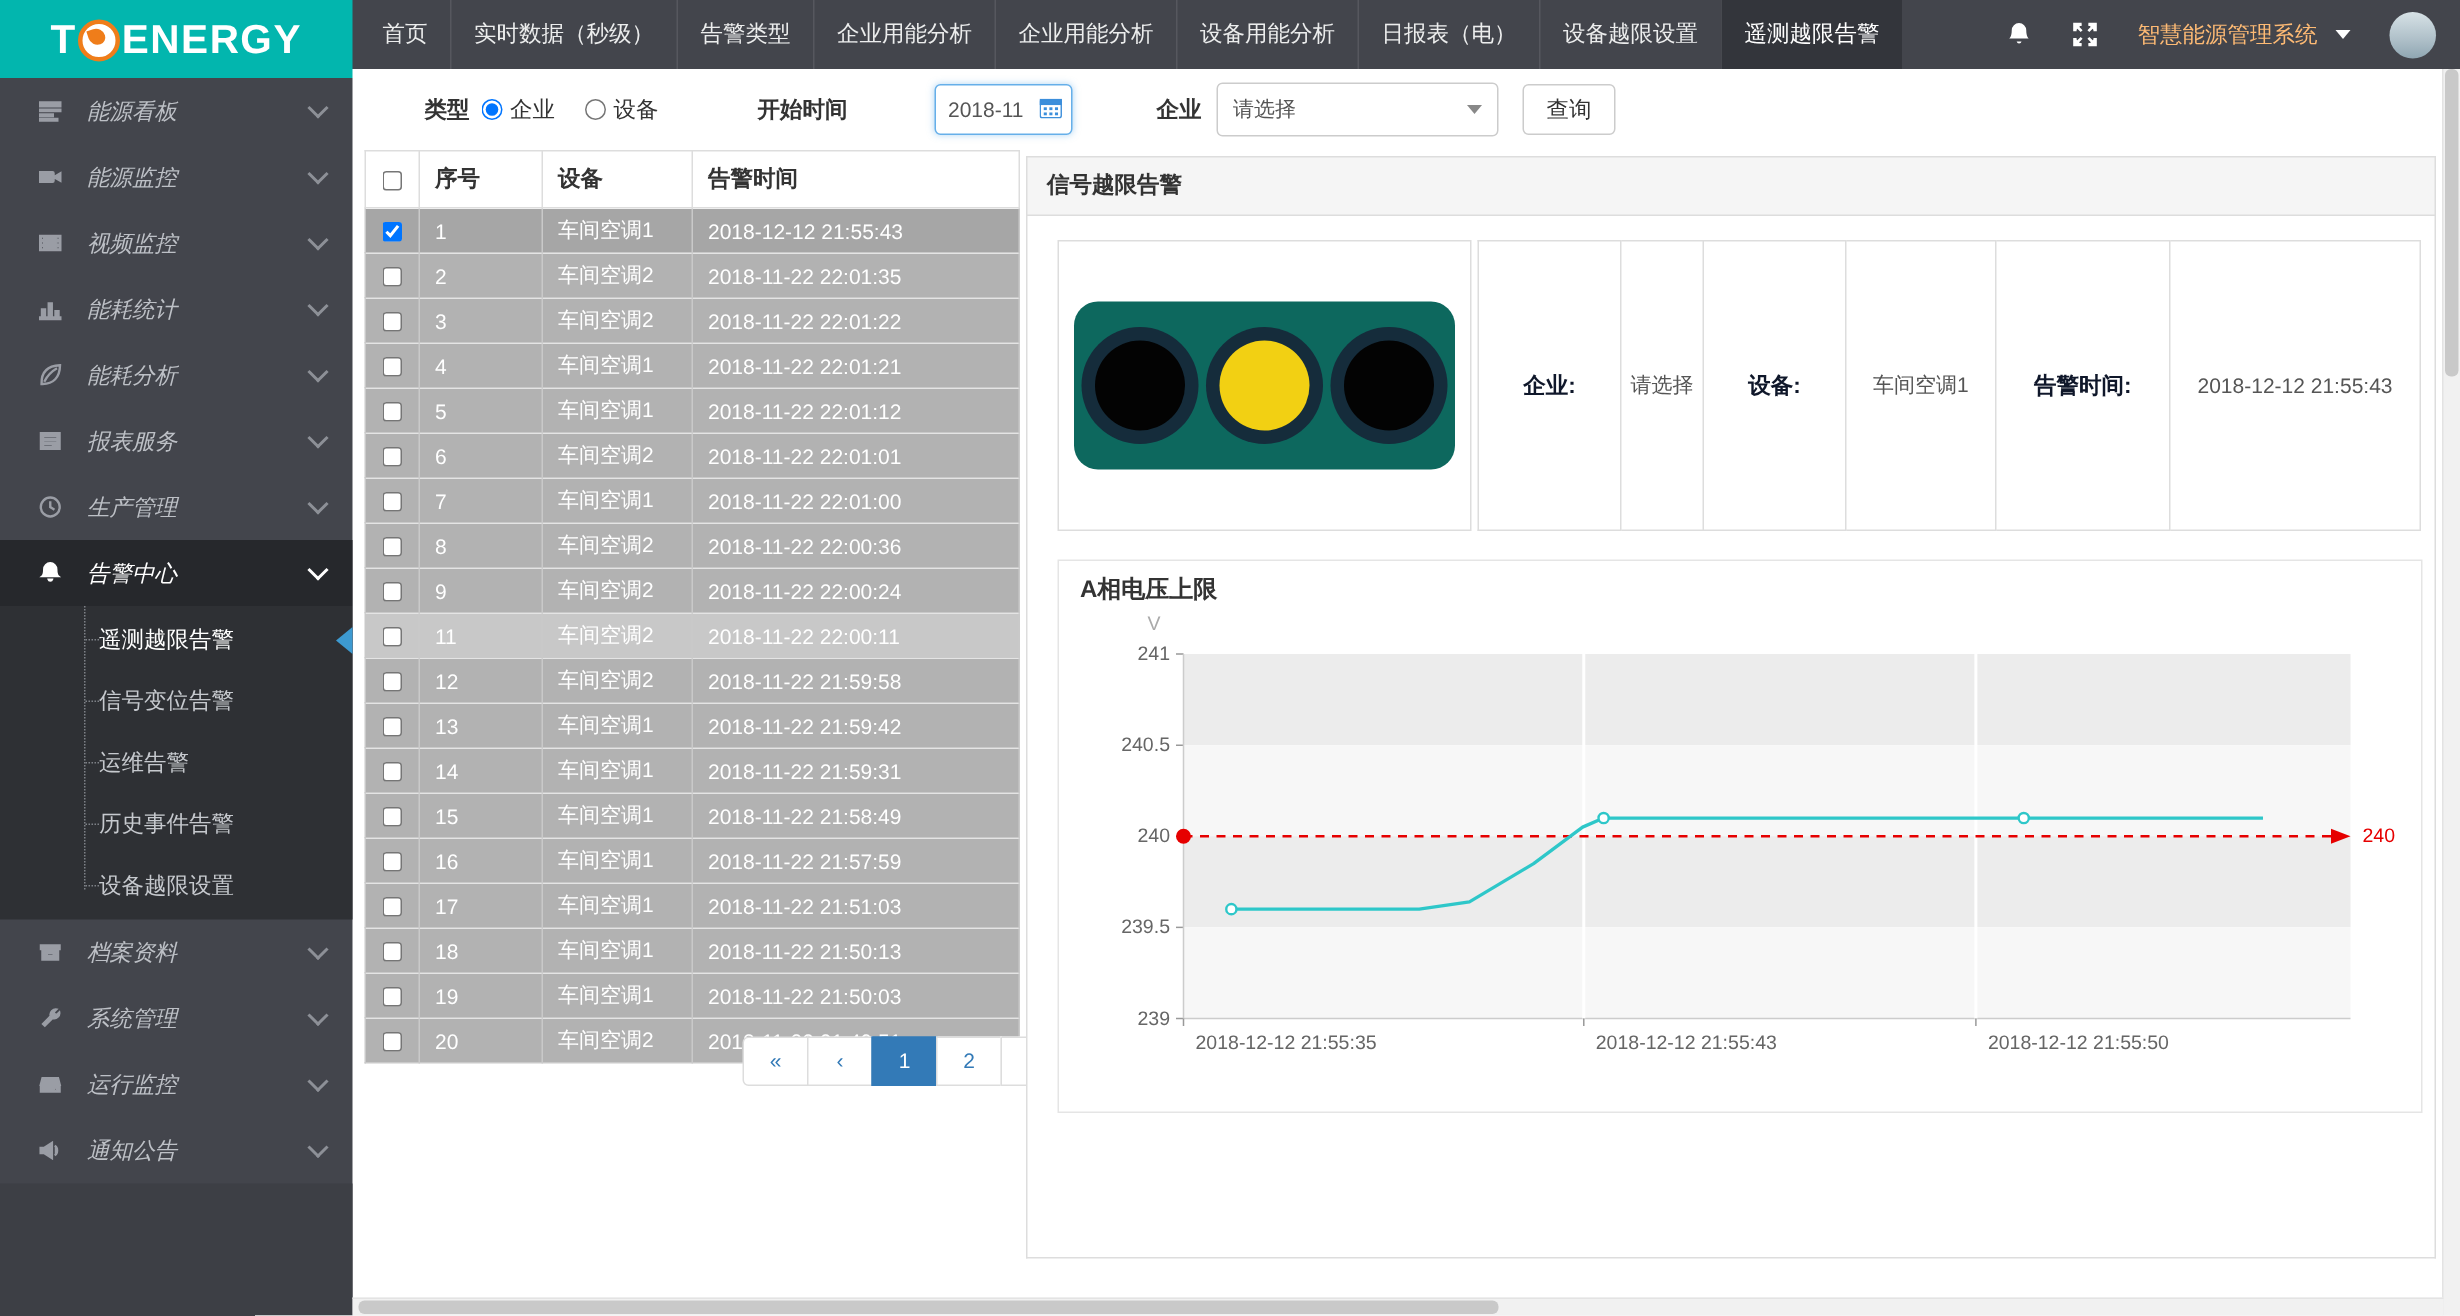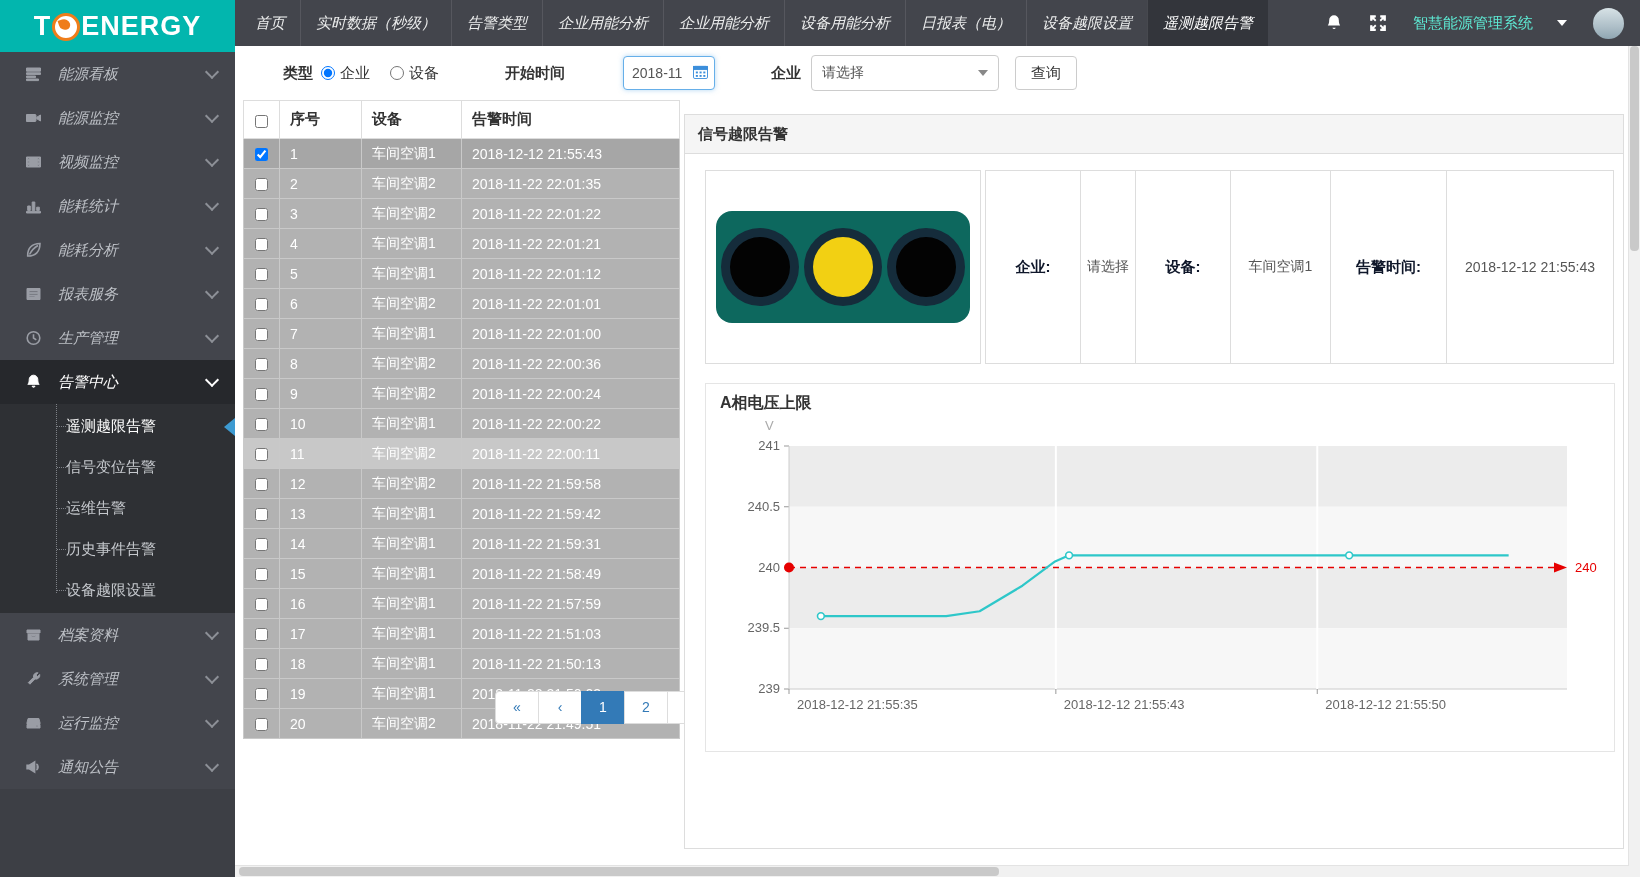--- a/index.html
+++ b/index.html
@@ -10,26 +10,26 @@
   .topbar{position:absolute;left:0;top:0;width:1640px;height:46px;background:#43454c;z-index:5;display:flex;}
   .logo{position:absolute;left:0;top:0;width:235px;height:52px;background:#02b6ae;z-index:6;
         display:flex;align-items:center;justify-content:center;color:#fff;font-weight:800;
         font-size:27px;letter-spacing:1px;}
   .logo .at{display:inline-block;width:22px;height:22px;border:3px solid #ef7d1a;border-radius:50%;
         background:#fff;margin:0 1px;position:relative;top:1px;}
   .logo .at .leaf{position:absolute;left:4px;top:3px;width:11px;height:11px;background:#ef7d1a;
         border-radius:0 60% 45% 60%;transform:rotate(-18deg);}
   .topnav{position:absolute;left:240px;top:0;height:46px;display:flex;}
   .nav-item{height:46px;line-height:46px;padding:0 15px;color:#eceded;font-size:15px;cursor:pointer;
-        border-left:1px solid rgba(255,255,255,0.10);white-space:nowrap;font-style:italic;}
+        border-left:1px solid rgba(255,255,255,0.10);white-space:nowrap;}
   .nav-item:first-child{border-left:none;}
   .nav-item.active{background:#33353b;color:#fff;}
   .topbar-right{position:absolute;right:16px;top:0;height:46px;display:flex;align-items:center;gap:26px;color:#fff;}
   .tb-icon{width:18px;height:18px;fill:#fff;stroke:#fff;cursor:pointer;}
-  .sysname{font-size:15px;color:#5eead4;display:flex;align-items:center;gap:24px;cursor:pointer;}
+  .sysname{font-size:15px;color:#fdba74;display:flex;align-items:center;gap:12px;cursor:pointer;}
   .caret{width:0;height:0;border-left:5px solid transparent;border-right:5px solid transparent;border-top:6px solid #fff;}
   .avatar{width:31px;height:31px;border-radius:50%;background:linear-gradient(180deg,#d7e2e6 0%,#aebfc8 60%,#8fa6b2 100%);}
 
   
   .sidebar{position:absolute;left:0;top:52px;width:235px;height:825px;background:#43454c;z-index:4;}
   .side-item{height:44px;display:flex;align-items:center;padding:0 18px 0 24px;color:#bdc0c6;font-size:15px;cursor:pointer;position:relative;font-style:italic;}
   .side-item .s-icon{width:19px;height:16px;margin-right:15px;fill:#9a9da5;stroke:#9a9da5;flex:0 0 19px;}
   .side-item .lbl{flex:1;}
   .chev{width:8px;height:8px;border-right:2px solid #8d9097;border-bottom:2px solid #8d9097;transform:rotate(45deg);margin-top:-4px;}
   .side-item.active{background:#26282c;color:#fff;}
@@ -73,21 +73,21 @@
   table.alarm input[type=checkbox]{width:13px;height:13px;margin:0;vertical-align:middle;}
 
   .pagination{position:absolute;left:260px;top:645px;display:flex;}
   .page-btn{min-width:20px;height:31px;line-height:31px;padding:0 11px;border:1px solid #ddd;margin-left:-1px;
         background:#fff;color:#337ab7;font-size:14px;text-align:center;cursor:pointer;}
   .page-btn:first-child{border-radius:4px 0 0 4px;margin-left:0;}
   .page-btn:last-child{border-radius:0 4px 4px 0;}
   .page-btn.active{background:#337ab7;border-color:#337ab7;color:#fff;}
 
   
-  .right-panel{position:absolute;left:449px;top:68px;width:940px;}
+  .right-panel{position:absolute;left:449px;top:58px;width:940px;}
   .panel-header{height:38px;line-height:38px;background:#f5f5f5;border:1px solid #ddd;padding-left:13px;
         font-size:15px;font-weight:700;color:#333;}
   .panel-body{position:relative;border:1px solid #ddd;border-top:none;height:694px;background:#fff;}
 
   .light-card{position:absolute;left:20px;top:16px;width:274px;height:192px;border:1px solid #ddd;
         display:flex;align-items:center;justify-content:center;}
   .t-light{width:254px;height:112px;border-radius:16px;display:flex;align-items:center;justify-content:space-evenly;}
   .bulb{width:78px;height:78px;border-radius:50%;display:flex;align-items:center;justify-content:center;}
   .bulb .core{width:60px;height:60px;border-radius:50%;}
 
@@ -355,26 +355,20 @@
               <td class="cb"><input type="checkbox" style=""></td>
               <td>8</td>
               <td>车间空调2</td>
               <td>2018-11-22 22:00:36</td>
             </tr>
             <tr class="">
               <td class="cb"><input type="checkbox" style=""></td>
               <td>9</td>
               <td>车间空调2</td>
               <td>2018-11-22 22:00:24</td>
-            </tr>
-            <tr class="">
-              <td class="cb"><input type="checkbox" style=""></td>
-              <td>10</td>
-              <td>车间空调1</td>
-              <td>2018-11-22 22:00:22</td>
             </tr>
             <tr class=" light">
               <td class="cb"><input type="checkbox" style=""></td>
               <td>11</td>
               <td>车间空调2</td>
               <td>2018-11-22 22:00:11</td>
             </tr>
             <tr class="">
               <td class="cb"><input type="checkbox" style=""></td>
               <td>12</td>

